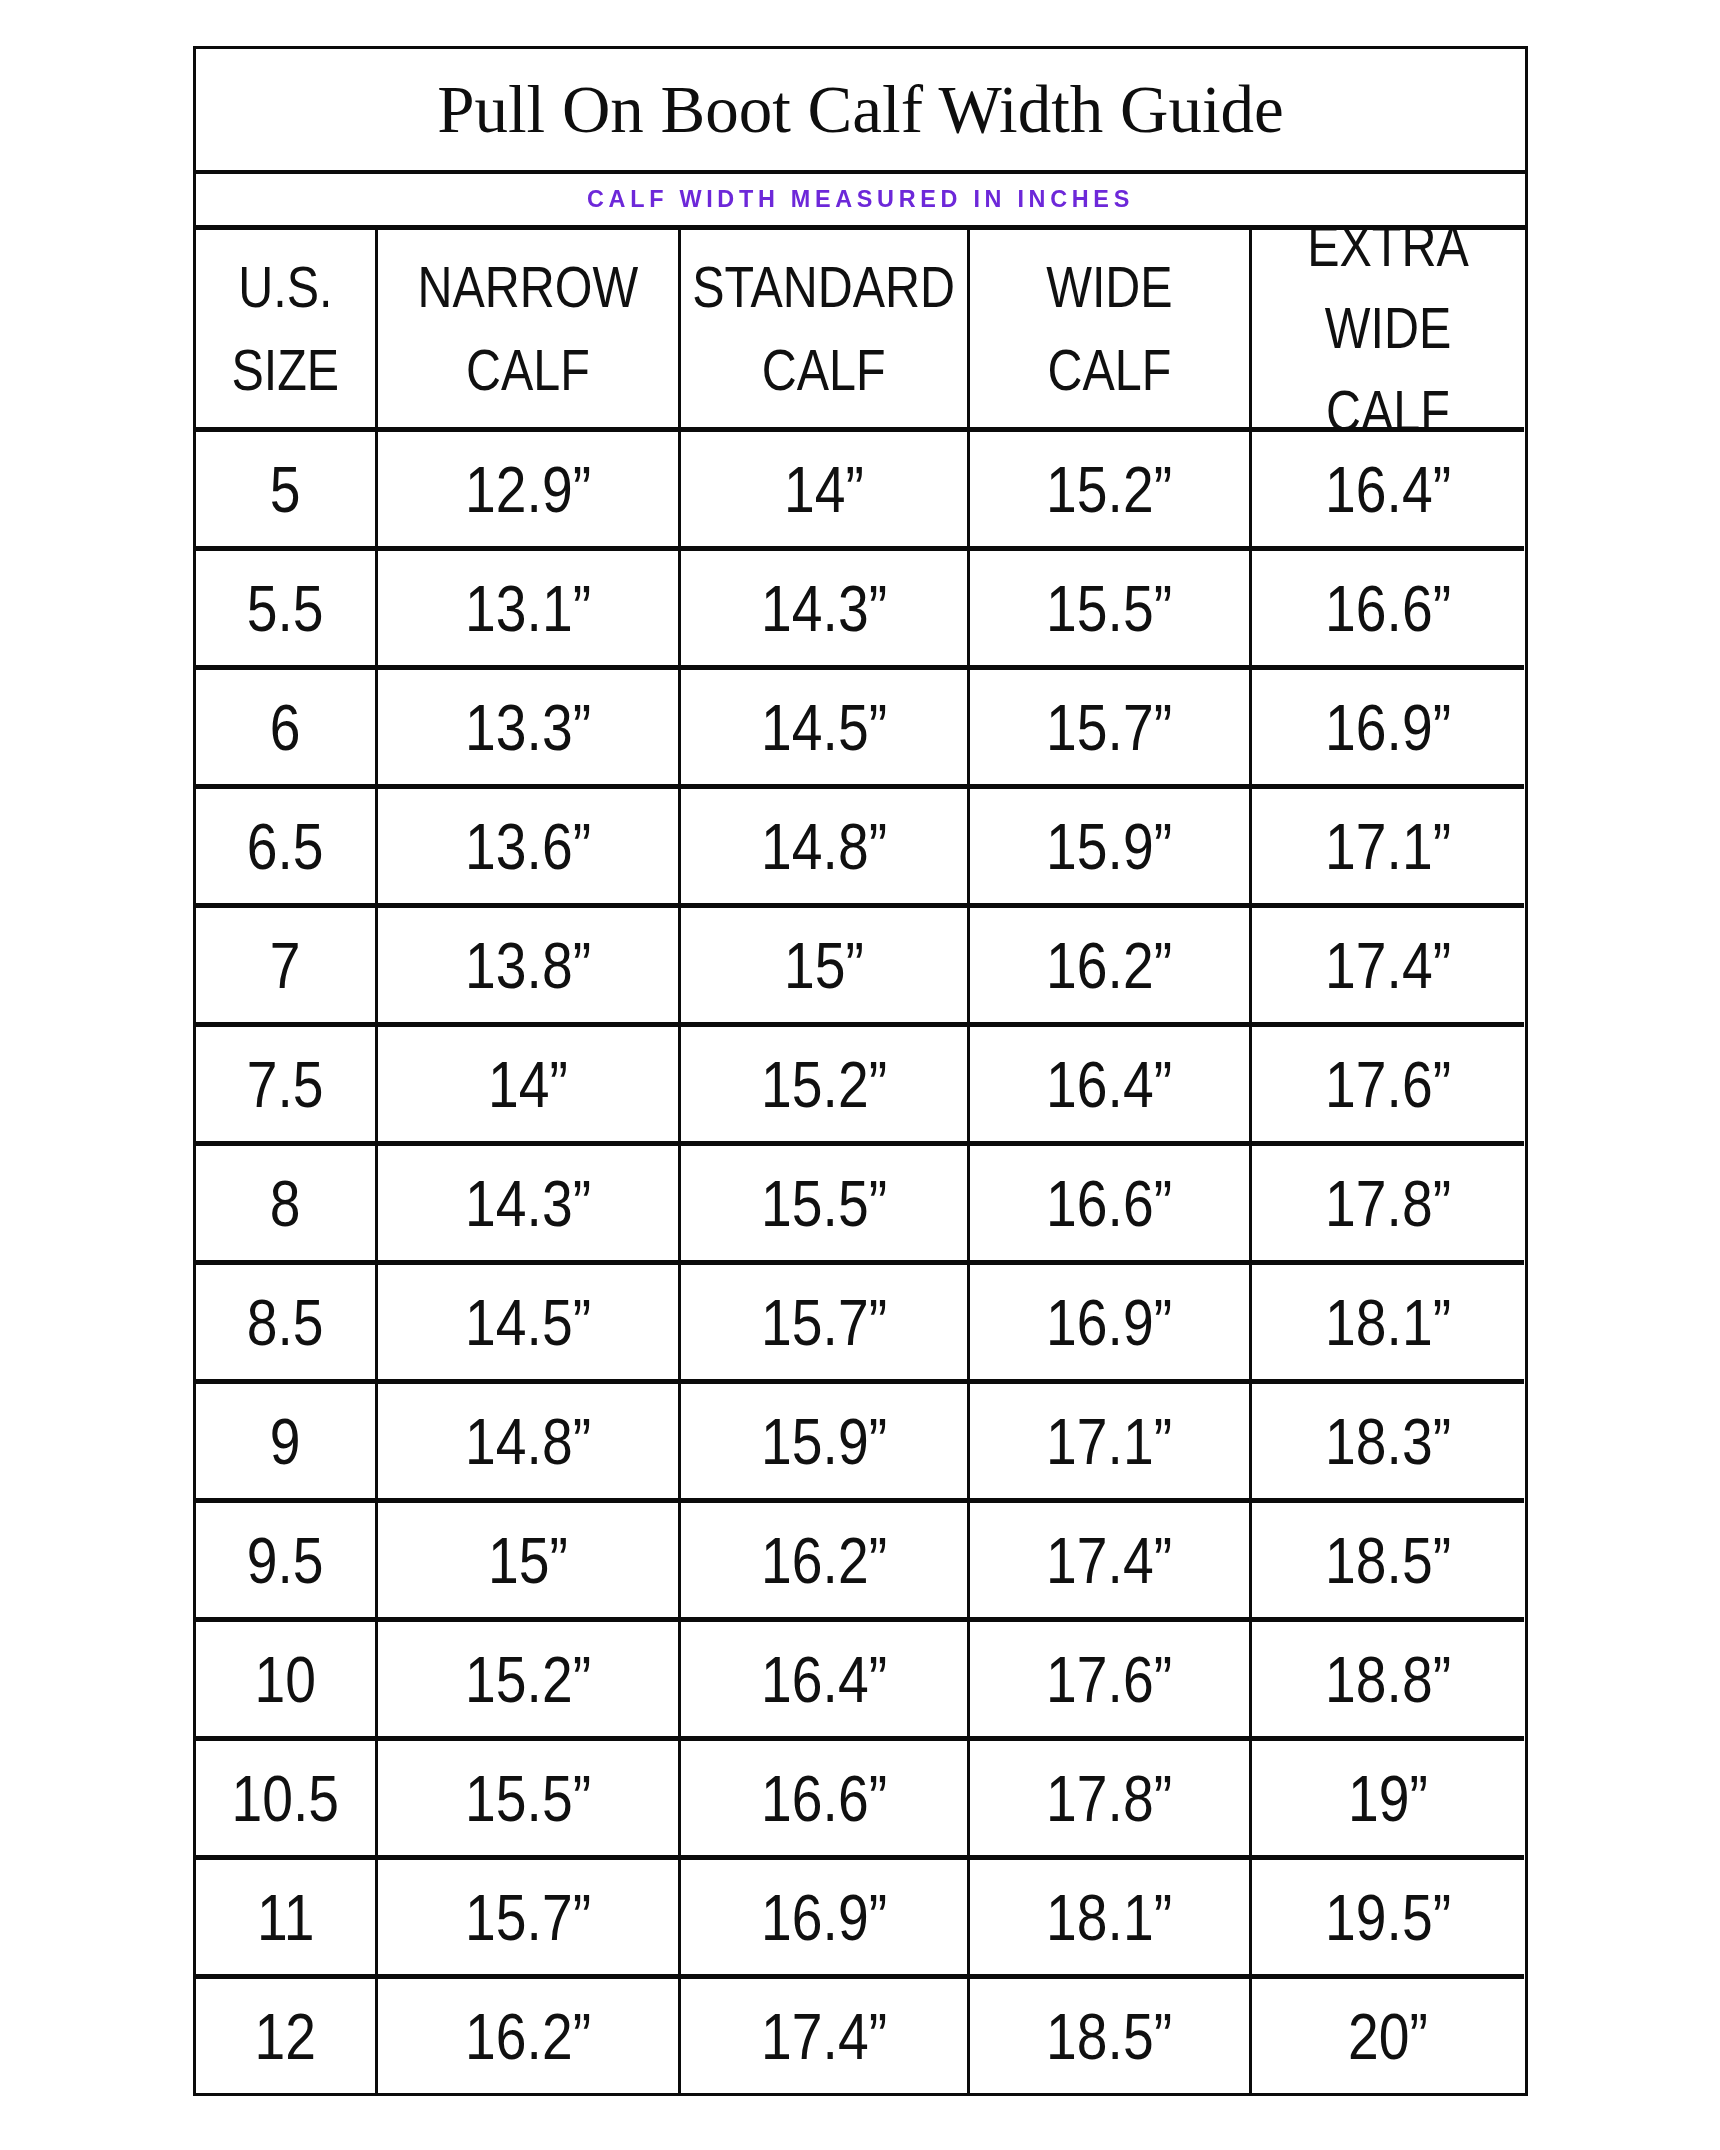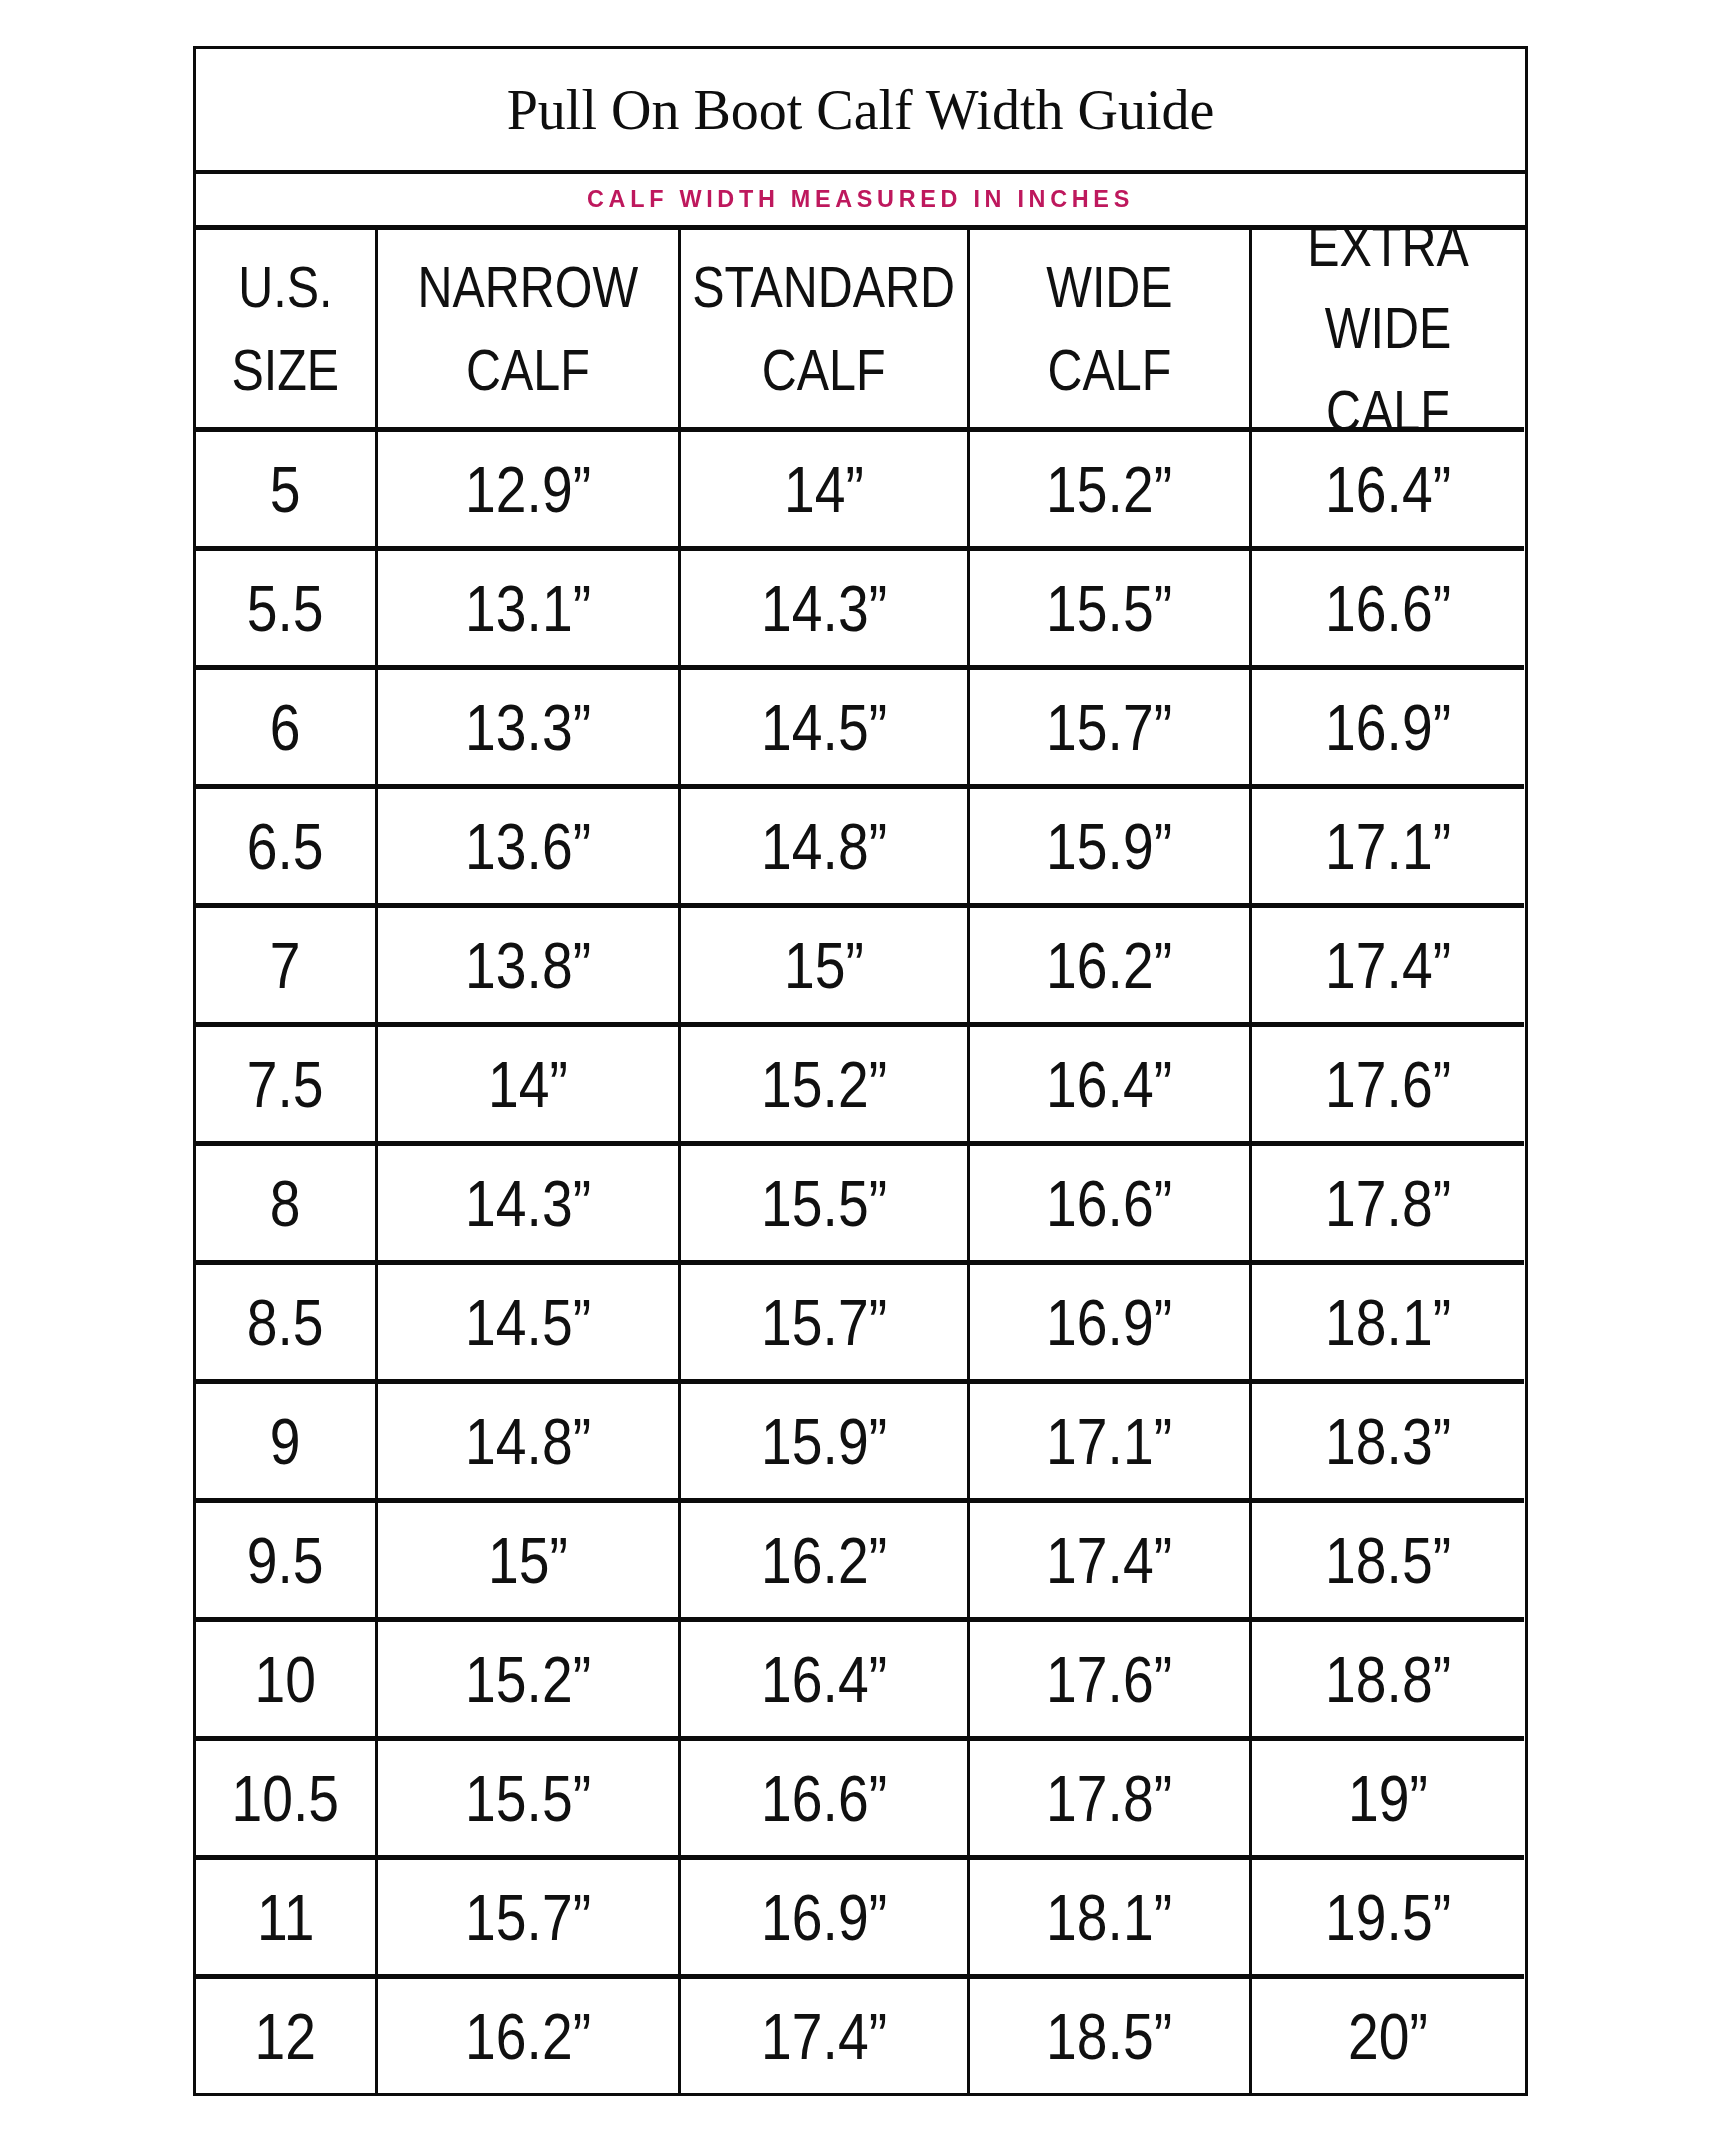--- a/index.html
+++ b/index.html
@@ -23,36 +23,36 @@
   .row-title {
     height: 121px;
     border-bottom: 4.7px solid #0b0b0b;
     display: flex;
     align-items: center;
     justify-content: center;
   }
   .title-text {
     font-family: "Liberation Serif", serif;
     font-weight: 400;
-    font-size: 56px;
+    font-size: 67px;
     color: #0e0e0e;
     white-space: nowrap;
   }
   .row-subtitle {
     height: 51px;
     border-bottom: 5.8px solid #0b0b0b;
     display: flex;
     align-items: center;
     justify-content: center;
   }
   .subtitle-text {
     font-size: 23.4px;
     font-weight: 700;
     letter-spacing: 4.7px;
-    color: #be185d;
+    color: #6d28d9;
     white-space: nowrap;
   }
   .grid {
     display: grid;
     grid-template-columns: 179px 303px 289px 282px 275px;
     grid-template-rows: 197px repeat(14, 119px);
   }
   .tr { display: contents; }
   .th, .td {
     box-sizing: border-box;

